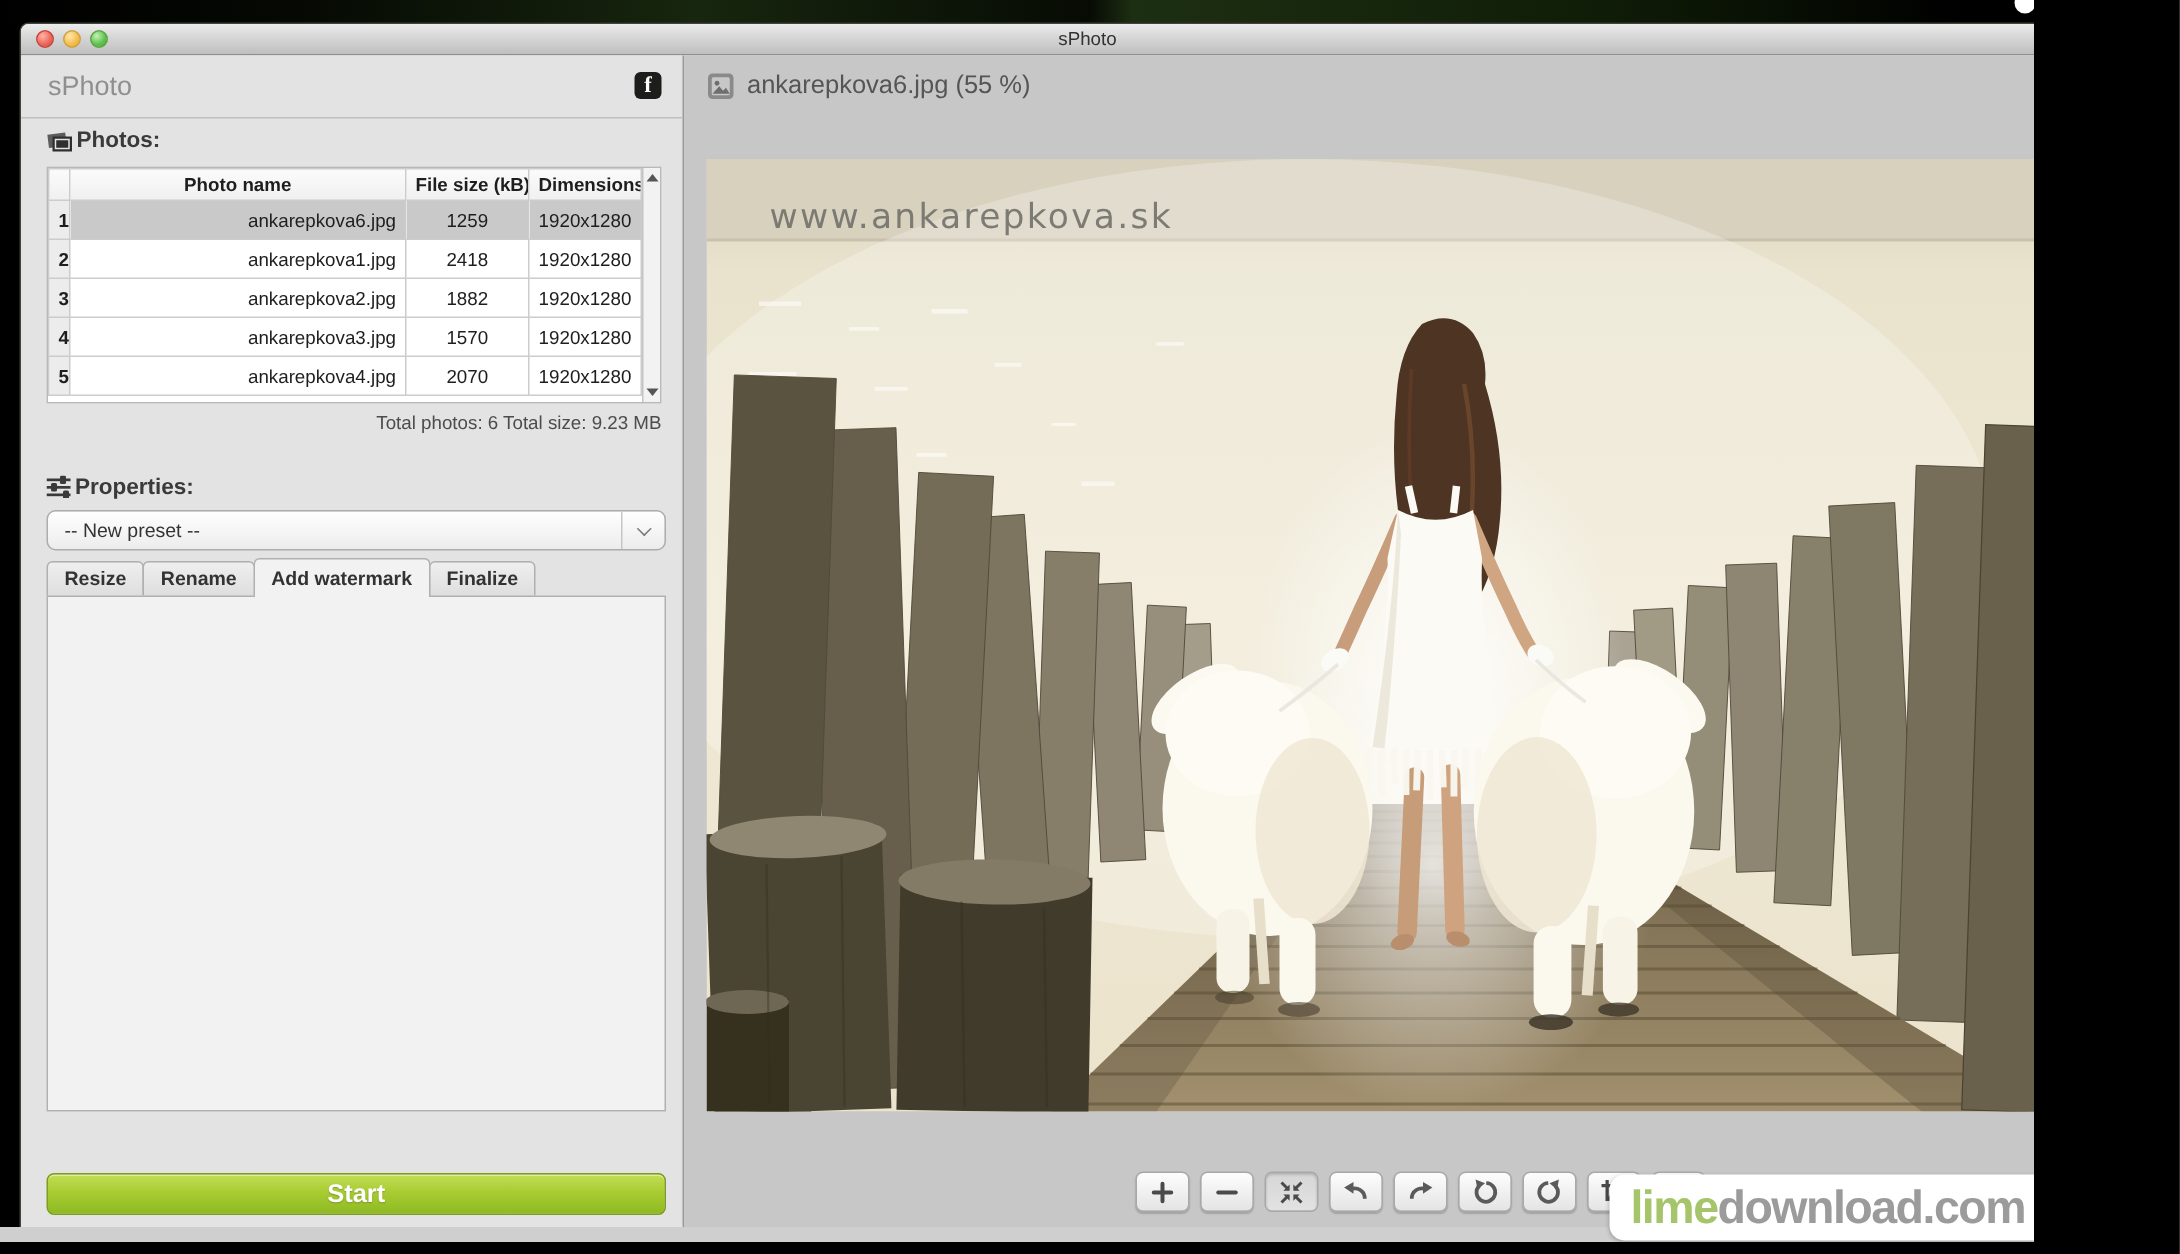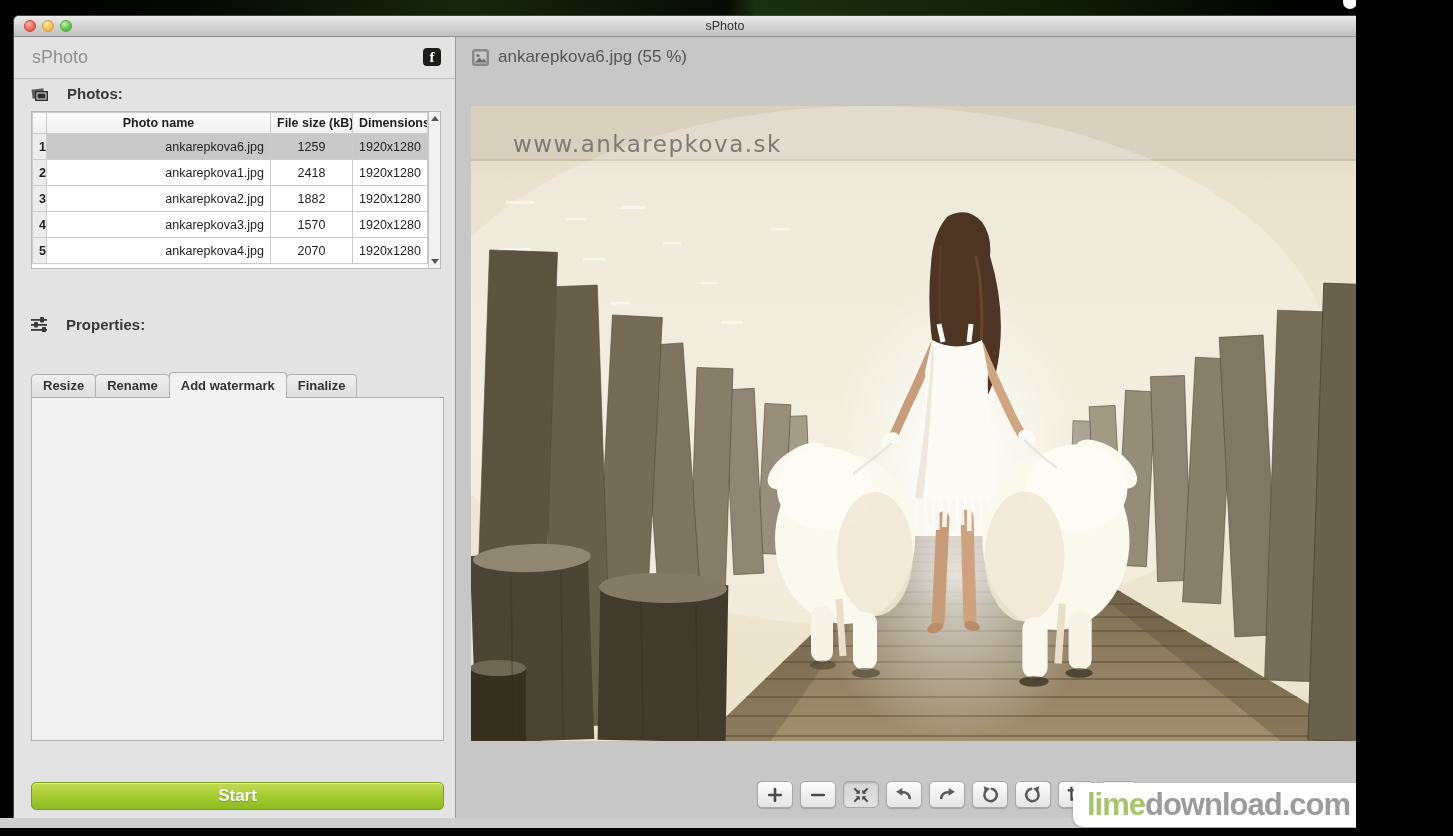--- a/index.html
+++ b/index.html
@@ -25,21 +25,21 @@
   .resize-grip{position:absolute;right:10px;top:4px;width:14px;height:14px;opacity:.75;}
   .win-content{position:absolute;left:0;top:21px;width:1422px;height:781px;}
   
   .left-panel{position:absolute;left:0;top:0;width:442px;height:781px;background:#e3e3e3;border-right:1px solid #9b9b9b;box-sizing:border-box;}
   .right-panel{position:absolute;left:442px;top:0;width:980px;height:781px;background:#c7c7c7;}
   
   .app-header{position:absolute;left:0;top:0;width:100%;height:42px;border-bottom:1px solid #c0c0c0;box-sizing:border-box;}
   .app-brand{position:absolute;left:18px;top:10px;font-size:18px;color:#8f8f8f;}
   .fb-btn{position:absolute;right:14px;top:11px;width:18px;height:18px;background:#1d1d1b;border-radius:4px;
     color:#fff;font-family:"Liberation Serif",serif;font-weight:bold;font-size:15px;text-align:center;line-height:19px;}
-  .section-header{position:absolute;left:17px;font-size:15px;font-weight:bold;color:#3a3a3a;display:flex;align-items:center;gap:18px;}
+  .section-header{position:absolute;left:17px;font-size:15px;font-weight:bold;color:#3a3a3a;display:flex;align-items:center;gap:2px;}
   
   .table-wrap{position:absolute;left:17px;top:74px;width:410px;height:158px;background:#fff;border:1px solid #b9b9b9;box-sizing:border-box;}
   table.photos{border-collapse:collapse;table-layout:fixed;width:396px;font-size:12.5px;color:#1e1e1e;}
   table.photos th,table.photos td{border:1px solid #ccc;padding:0 6px;overflow:hidden;white-space:nowrap;box-sizing:border-box;}
   table.photos th{height:21px;background:linear-gradient(#fbfbfb,#f0f0f0);font-weight:bold;font-size:12.5px;margin-left:44px;}
   table.photos td{height:26px;}
   td.cnum{width:15px;background:#ececec;text-align:center;font-weight:bold;padding:0 2px;}
   .cname{width:224px;text-align:right;}
   .csize{width:82px;text-align:center;}
   .cdims{width:75px;text-align:center;}
@@ -192,33 +192,40 @@
               <td class="cdims">1920x1280</td>
             </tr>
           </tbody>
             </table>
           <div class="vscroll">
             <div class="arr up"></div>
             <div class="arr dn"></div>
           </div>
         </div>
 
+        <div class="totals">Total photos: 6  Total size: 9.23 MB</div>
 
         <div class="section-header" style="top:279px;">
           <svg width="17" height="15" viewBox="0 0 17 15">
             <rect x="0" y="2" width="16" height="1.8" fill="#3a3a3a"></rect>
               <rect x="9" y="0" width="4" height="5.6" rx="1" fill="#3a3a3a"></rect>
             <rect x="0" y="7" width="16" height="1.8" fill="#3a3a3a"></rect>
               <rect x="3" y="5" width="4" height="5.6" rx="1" fill="#3a3a3a"></rect>
             <rect x="0" y="12" width="16" height="1.8" fill="#3a3a3a"></rect>
               <rect x="11" y="10" width="4" height="5.6" rx="1" fill="#3a3a3a"></rect>
           </svg>
           <span>Properties:</span>
         </div>
 
+        <div class="preset">
+          <div class="preset-label">-- New preset --</div>
+          <div class="preset-arrow">
+              <i class="chv dn"></i>
+            </div>
+        </div>
 
         <div class="tabs">
           <div class="tab">Resize</div>
           <div class="tab">Rename</div>
           <div class="tab active">Add watermark</div>
           <div class="tab">Finalize</div>
         </div>
         <div class="tabpanel"></div>
 
         <div class="lbl" style="left:32px;top:373px;font-weight:bold;">Watermark</div>

